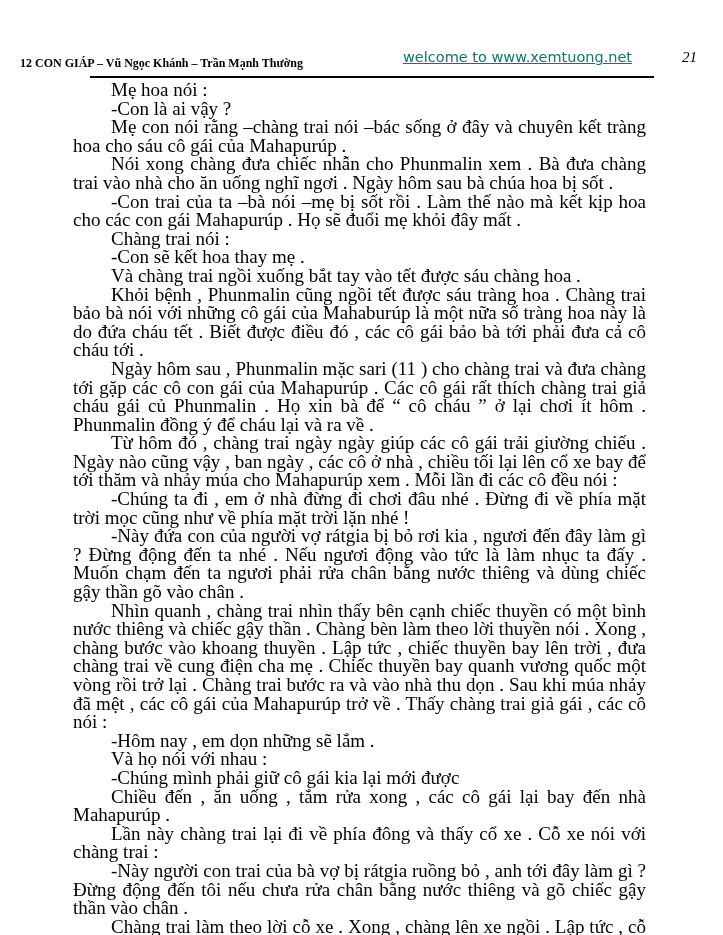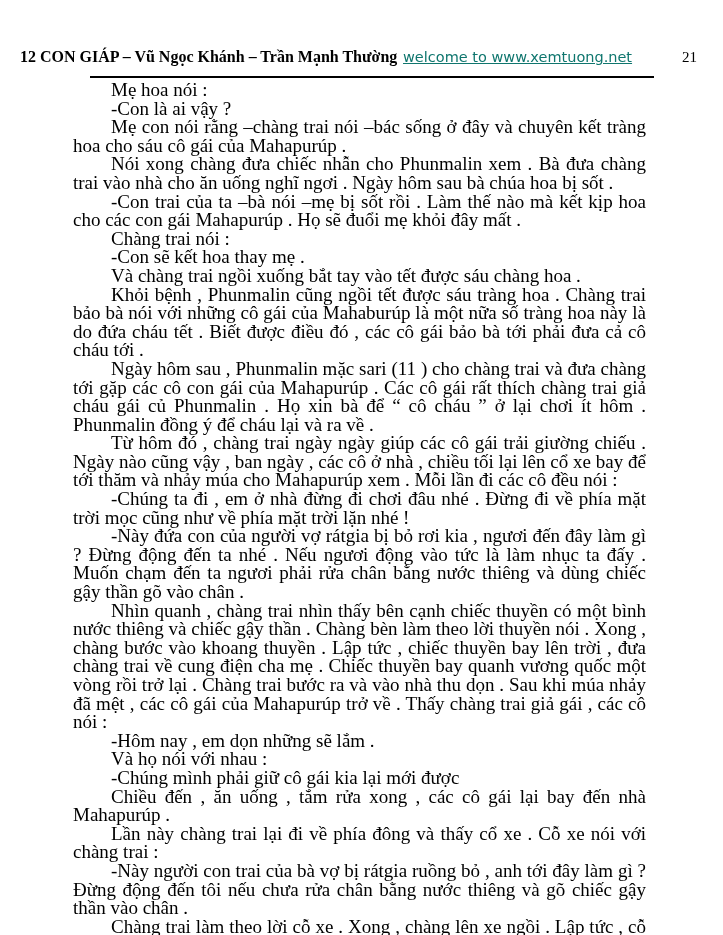--- a/index.html
+++ b/index.html
@@ -12,42 +12,43 @@
     width: 723px;
     height: 935px;
     background: #ffffff;
     overflow: hidden;
     font-family: "Liberation Serif", serif;
     color: #000000;
   }
   .header-title {
     position: absolute;
     left: 20px;
-    top: 48px;
-    font-size: 16px;
+    top: 56px;
+    font-size: 12px;
     font-weight: bold;
     white-space: nowrap;
     font-family: "Liberation Serif", serif;
   }
   .website-link {
     position: absolute;
     left: 403px;
     top: 49px;
     font-family: "DejaVu Sans", "Liberation Sans", sans-serif;
     font-size: 14.5px;
     text-decoration: underline;
     white-space: nowrap;
     color: #0f766e;
   }
   .page-number {
     position: absolute;
     left: 682px;
     top: 49px;
     font-size: 15px;
     font-family: "Liberation Serif", serif;
+    font-style: italic;
   }
   .header-rule {
     position: absolute;
     left: 90px;
     top: 76px;
     width: 564px;
     height: 2px;
     background: #000000;
   }
   .body-text {

